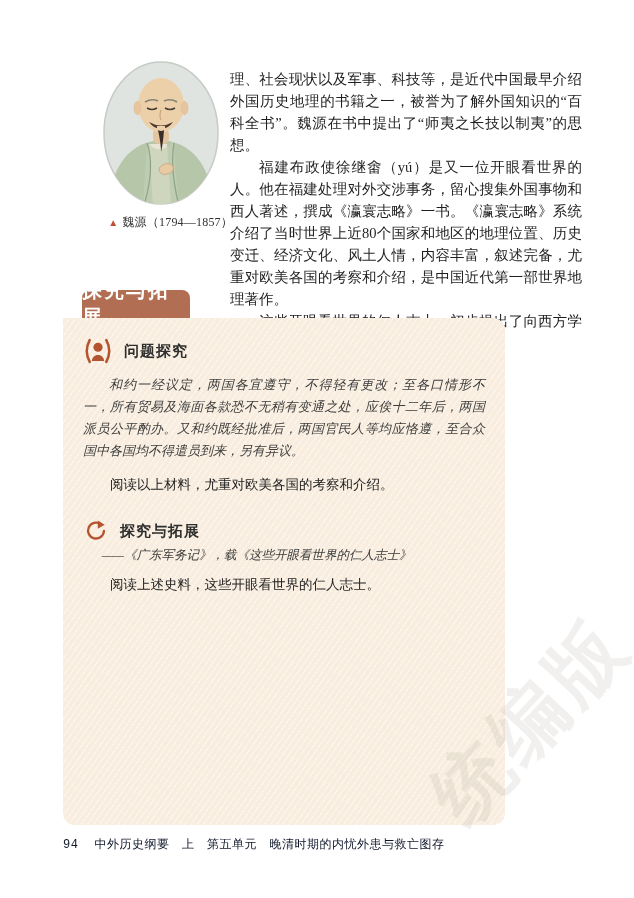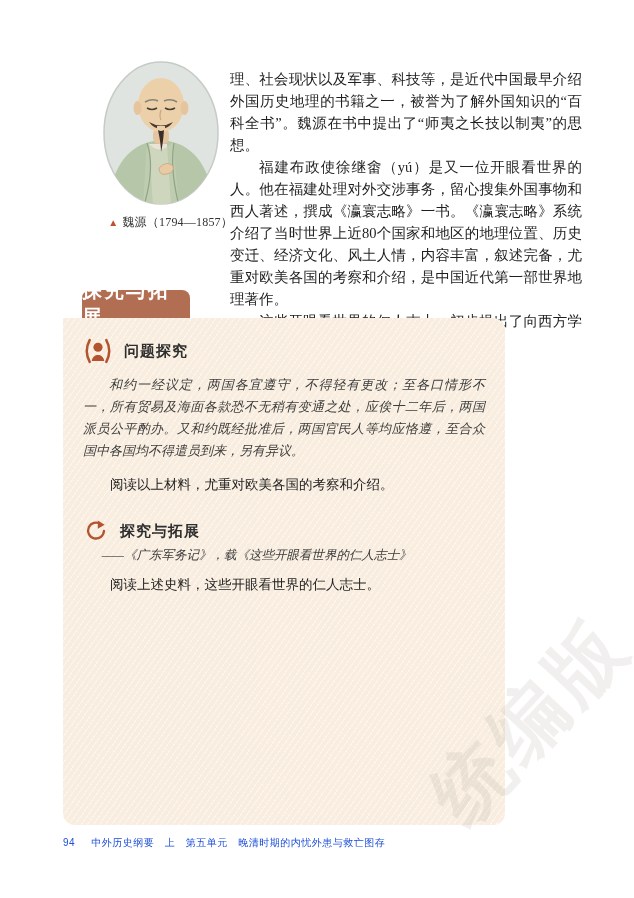--- a/index.html
+++ b/index.html
@@ -64,22 +64,22 @@
   }
   .task {
     margin-top:12px; font-size:13.5px; line-height:22px; color:#222;
     text-indent:2em;
   }
   .section-gap { height:22px; }
 
   
   .footer {
     position:absolute; left:63px; top:836px; width:500px;
-    font-size:10px; color:#1d4ed8; letter-spacing:0.5px;
-    font-family:Liberation Sans, sans-serif;
+    font-size:12px; color:#0f172a; letter-spacing:0.5px;
+    font-family:Liberation Mono, monospace;
   }
   .footer .page-num { margin-right:16px; }
 
   
   .watermark {
     position:absolute; left:400px; top:650px; width:300px;
     transform:rotate(-47deg); transform-origin:center;
     font-size:76px; font-weight:bold; color:rgba(180,172,162,0.18);
     letter-spacing:6px; white-space:nowrap; pointer-events:none;
     font-family:"Liberation Sans","DejaVu Sans",sans-serif;

